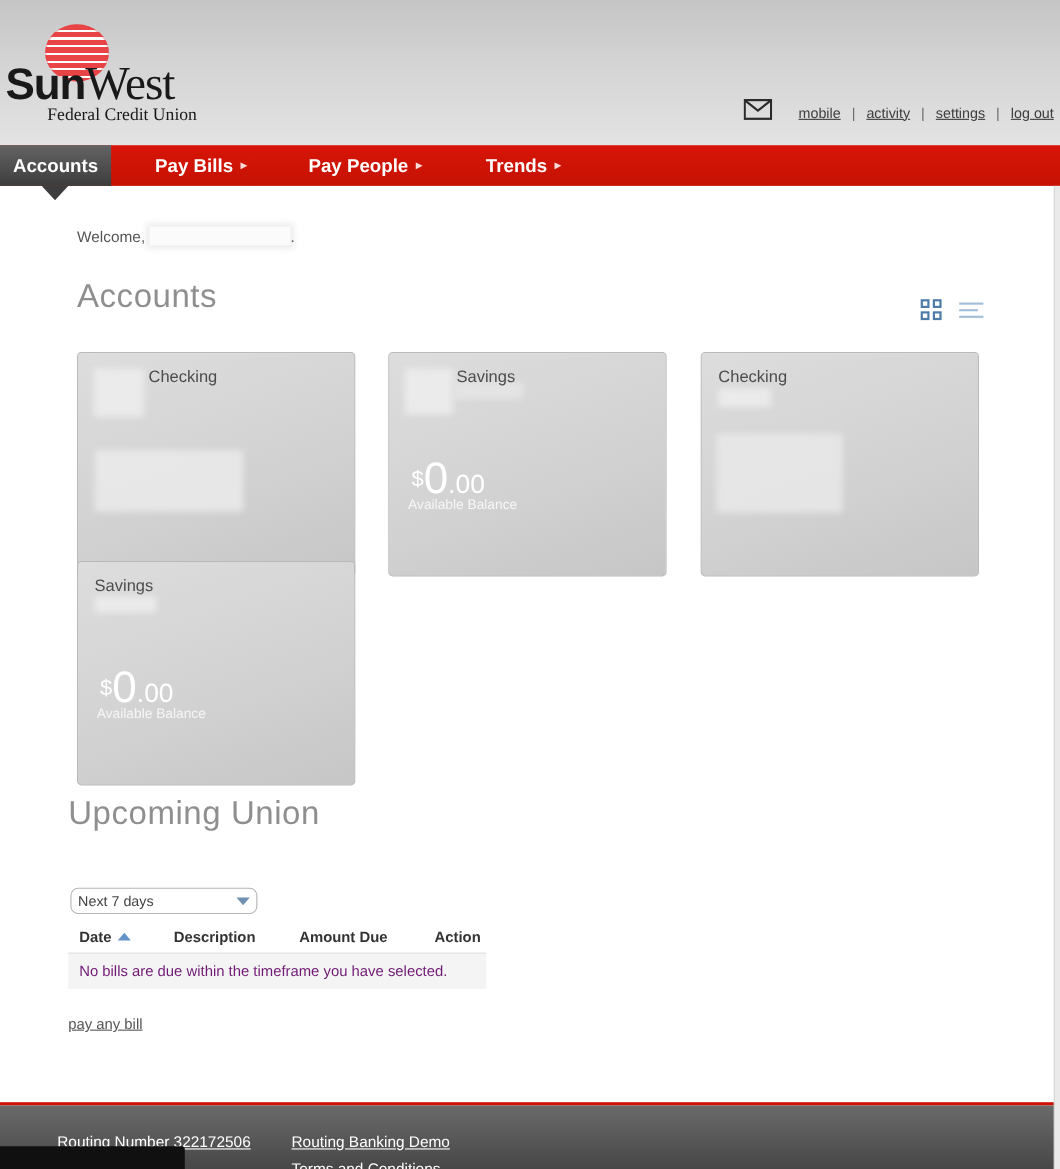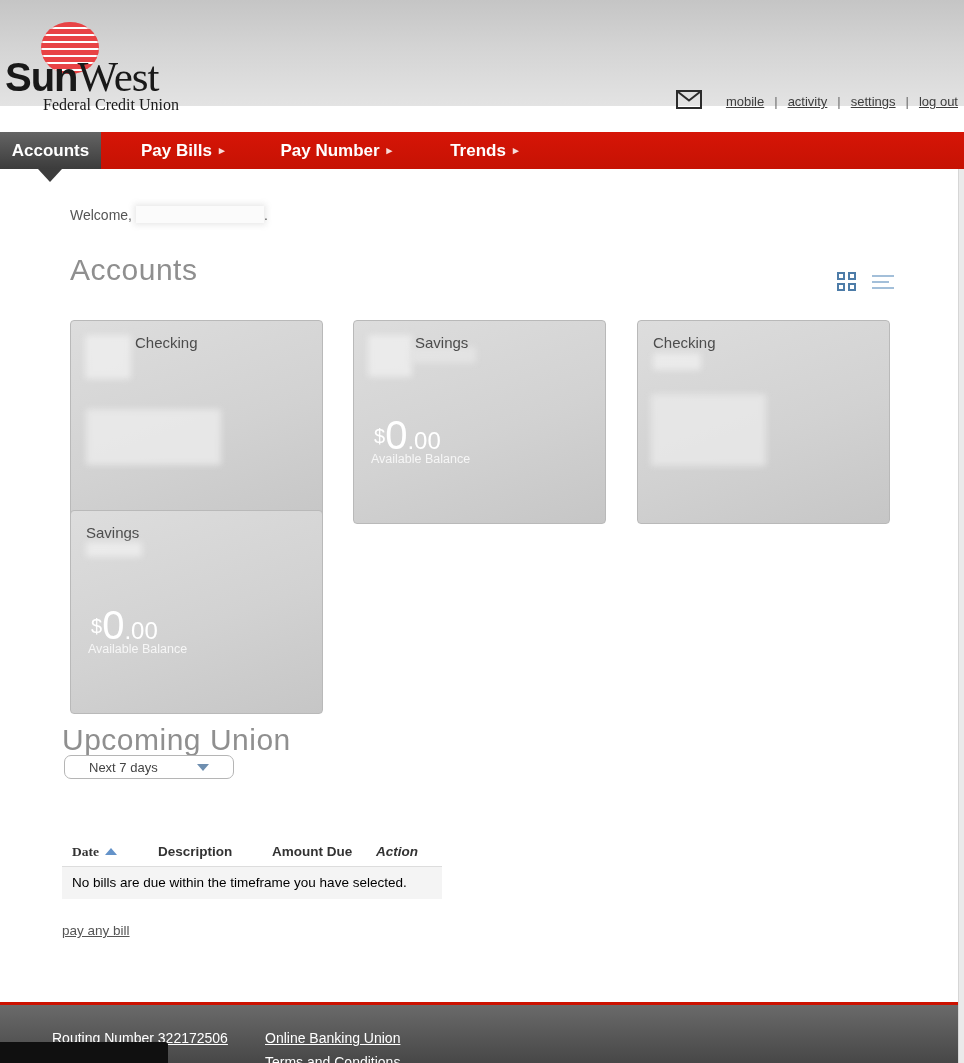--- a/index.html
+++ b/index.html
@@ -1,21 +1,21 @@
 <!DOCTYPE html>
 <html><head>
 <meta charset="utf-8">
 <style>
   * { margin:0; padding:0; box-sizing:border-box; }
   html,body { width:964px; height:1063px; overflow:hidden; }
   body { font-family:"Liberation Sans", sans-serif; background:#ffffff; position:relative; }
 
   
   .header {
-    position:absolute; left:0; top:0; width:964px; height:106px;
+    position:absolute; left:0; top:0; width:964px; height:132px;
     background:linear-gradient(180deg,#c5c5c5 0%,#d4d4d4 45%,#e3e3e3 100%);
   }
   .logo { position:absolute; left:5px; top:14px; width:200px; height:110px; }
   .sun-icon {
     position:absolute; left:36px; top:8px; width:58px; height:52px; border-radius:50%;
     background:repeating-linear-gradient(180deg,#e84345 0px,#e84345 5px,#ffffff 5px,#ffffff 7px);
     box-shadow:inset 0 0 0 1px rgba(232,67,69,0.4);
   }
   .logo-text { position:absolute; left:0px; top:38px; white-space:nowrap; }
   .logo-sun { font-family:"Liberation Sans", sans-serif; font-weight:800; font-size:40px; color:#191919; letter-spacing:-1px; }
@@ -75,37 +75,37 @@
   .card-title { position:absolute; font-size:15px; color:#4c4c4c; font-weight:400; }
   .rbox { position:absolute; background:rgba(240,240,240,0.75); }
   .balance { position:absolute; left:20px; color:#ffffff; white-space:nowrap; }
   .bal-cur { font-size:20px; vertical-align:6px; }
   .bal-whole { font-size:40px; font-weight:300; }
   .bal-frac { font-size:24px; }
   .bal-label { position:absolute; left:17px; font-size:12.5px; color:#f6f6f6; }
 
   
   .filter {
-    position:absolute; left:64px; top:755px; width:170px; height:24px;
+    position:absolute; left:64px; top:807px; width:170px; height:24px;
     border:1px solid #b5b5b5; border-radius:7px; background:#ffffff;
-    display:flex; align-items:center; padding:0 24px; cursor:pointer;
+    display:flex; align-items:center; padding:0 6px; cursor:pointer;
   }
   .filter-value { font-size:13px; color:#444444; flex:1; }
   .filter-caret { width:0; height:0; border-left:6px solid transparent; border-right:6px solid transparent; border-top:7px solid #6f8fb0; }
 
   .bills-table { position:absolute; left:62px; top:840px; width:380px; }
   .bt-head { position:relative; height:27px; border-bottom:1px solid #dddddd; }
   .bt-col { position:absolute; top:4px; font-size:13.5px; color:#333333; font-weight:600; }
-  .col-date { left:10px;font-family:Liberation Serif, serif; }
+  .col-date { left:10px; }
   .col-desc { left:96px; }
   .col-amount { left:210px; }
-  .col-action { left:314px;font-style:italic; }
+  .col-action { left:333px; }
   .sort-icon { display:inline-block; margin-left:6px; width:0; height:0;
     border-left:6px solid transparent; border-right:6px solid transparent; border-bottom:7px solid #6493c9; vertical-align:1px; }
-  .bt-empty { background:#f4f4f4; padding:8px 10px 9px 10px; font-size:13.5px; color:#000000; }
+  .bt-empty { background:#f4f4f4; padding:8px 10px 9px 10px; font-size:13.5px; color:#701a75; }
 
   .pay-link { position:absolute; left:62px; top:923px; font-size:13.5px; color:#555555; text-decoration:underline; cursor:pointer; }
 
   
   .footer-rule { position:absolute; left:0; top:1002px; width:964px; height:3px; background:#cc1100; }
   .footer { position:absolute; left:0; top:1005px; width:964px; height:58px;
     background:linear-gradient(180deg,#6a6a6a 0%,#474747 100%); }
   .flink { position:absolute; color:#ffffff; font-size:14px; text-decoration:underline; cursor:pointer; white-space:nowrap; }
   .flink-routing { left:52px; top:25px;text-decoration:underline; }
   .flink-demo { left:265px; top:25px; }
@@ -144,21 +144,21 @@
 
 <div class="nav">
   <div class="nav-tab active">
       <span>Accounts</span>
     </div>
   <div class="nav-tab pad" style="margin-left:20px;justify-content:center;">
       <span>Pay Bills</span>
       <span class="nav-arrow">▸</span>
     </div>
   <div class="nav-tab pad" style="margin-left:16px;">
-      <span>Pay Number</span>
+      <span>Pay People</span>
       <span class="nav-arrow">▸</span>
     </div>
   <div class="nav-tab pad" style="margin-left:18px;align-items:center;">
       <span>Trends</span>
       <span class="nav-arrow">▸</span>
     </div>
 </div>
 <div class="nav-pointer"></div>
 
 <div class="welcome">
@@ -225,18 +225,18 @@
     <span class="bt-col col-action">Action</span>
   </div>
   <div class="bt-empty">No bills are due within the timeframe you have selected.</div>
 </div>
 
 <a class="pay-link">pay any bill</a>
 
 <div class="footer-rule"></div>
 <div class="footer">
   <a class="flink flink-routing">Routing Number 322172506</a>
-  <a class="flink flink-demo">Online Banking Union</a>
+  <a class="flink flink-demo">Routing Banking Demo</a>
   <a class="flink flink-terms">Terms and Conditions</a>
 </div>
 <div class="status-bubble"></div>
 
 <div class="scroll-strip"></div>
 
 </body></html>

